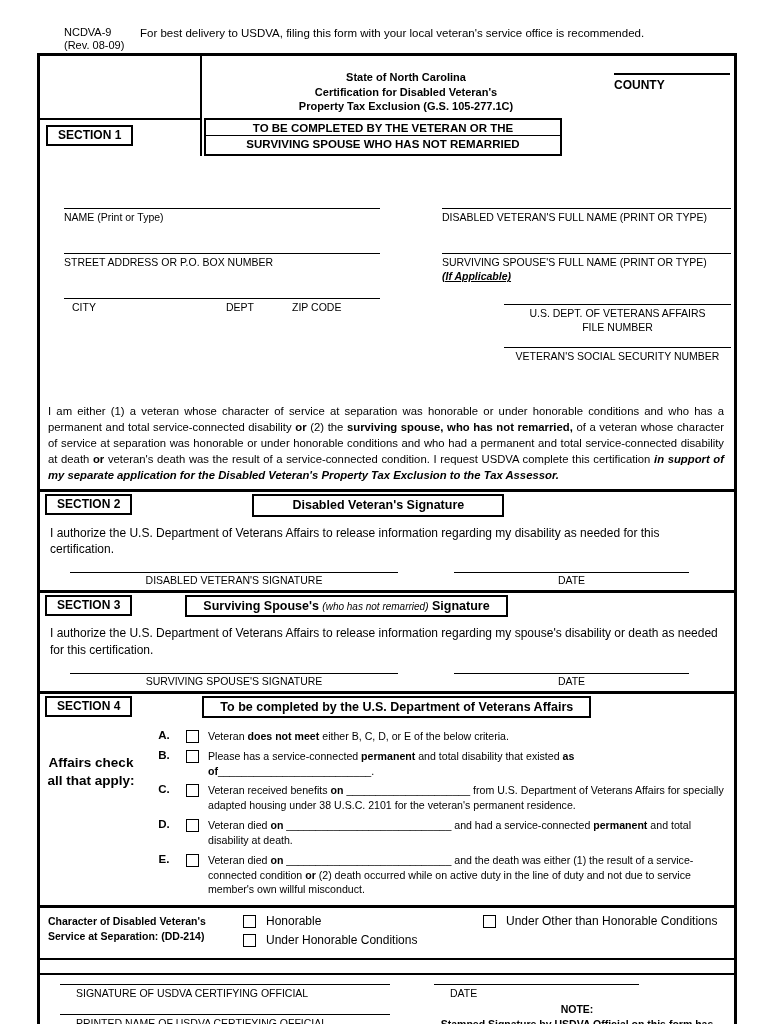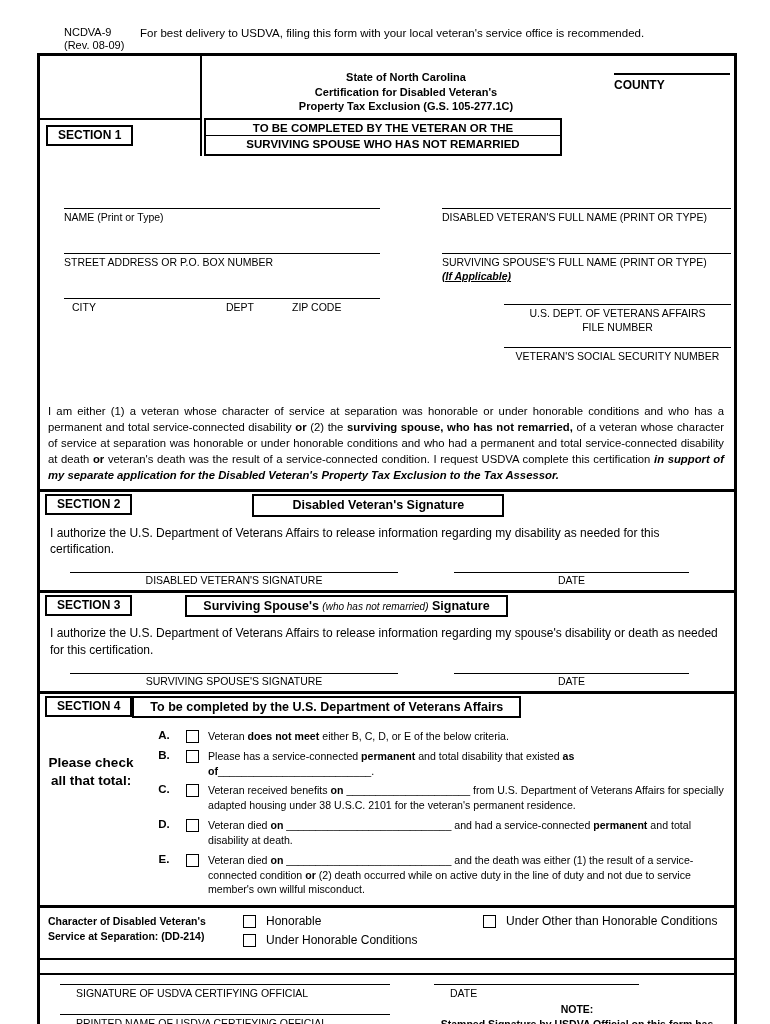--- a/index.html
+++ b/index.html
@@ -43,21 +43,21 @@
   .ctr{text-align:center}
   
   .statement{padding:8px 10px 6px 8px;font-size:11.3px;line-height:1.4;text-align:justify}
   .seg-b{font-weight:bold}
   .seg-bi{font-weight:bold;font-style:italic}
   
   .sechdr{border-top:3px solid #000;display:flex;align-items:flex-start;padding:2px 0 2px 5px}
   .titlebox{border:2px solid #000;font-weight:bold;font-size:12.5px;text-align:center;padding:1px 16px;line-height:1.3}
   .tb2{margin-left:120px;min-width:252px}
   .tb3{margin-left:53px}
-  .tb4{}
+  .tb4{margin-left:70px}
   .tb3 .small{font-weight:normal;font-style:italic;font-size:10px}
   .secbody{font-size:12px;padding:6px 16px 2px 10px;line-height:1.35}
   .sigrow{display:flex;padding:13px 0 4px 0}
   .siggrp{width:328px;margin-left:30px}
   .dategrp{width:235px;margin-left:56px}
   .siglbl{font-size:10.5px;text-align:center;padding-top:1px}
   
   .s4body{display:flex;padding:4px 6px 8px 0}
   .s4side{width:102px;font-weight:bold;font-size:13.5px;text-align:center;padding-top:30px;line-height:1.35}
   .s4items{flex:1}
@@ -188,21 +188,21 @@
         <div class="line"></div>
         <div class="siglbl">DATE</div>
       </div>
     </div>
 
     <div class="sechdr">
       <span class="secbox">SECTION 4</span>
       <div class="titlebox tb4">To be completed by the U.S. Department of Veterans Affairs</div>
     </div>
     <div class="s4body">
-      <div class="s4side">Please check all that total:</div>
+      <div class="s4side">Affairs check all that apply:</div>
       <div class="s4items">
         <div class="s4item">
           <div class="s4letter">A.</div>
           <div class="cbx"></div>
           <div class="s4text"><span>Veteran </span><span class="seg-b">does not meet</span><span> either B, C, D, or E of the below criteria.</span></div>
         </div>
         <div class="s4item">
           <div class="s4letter">B.</div>
           <div class="cbx"></div>
           <div class="s4text"><span>Please has a service-connected </span><span class="seg-b">permanent</span><span> and total disability that existed </span><span class="seg-b">as of</span><span>__________________________.</span></div>

